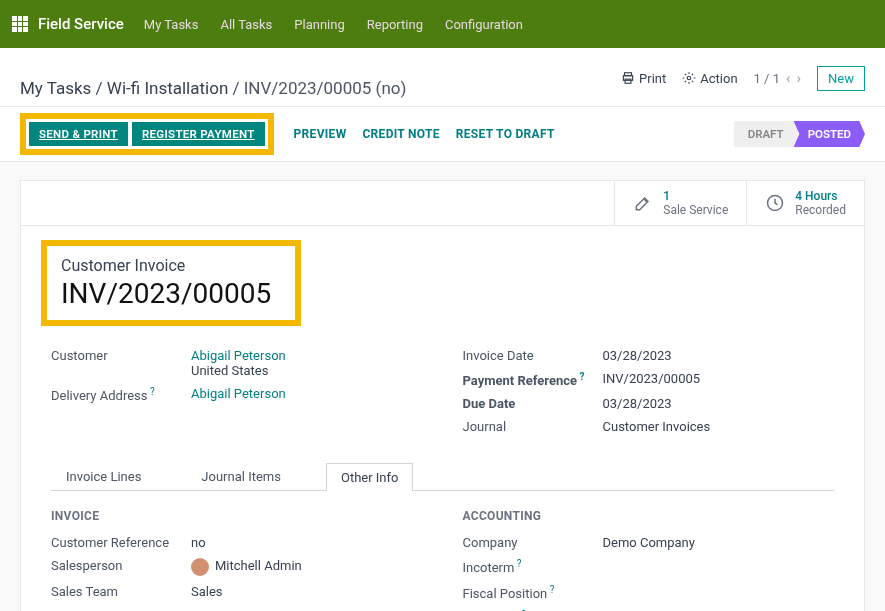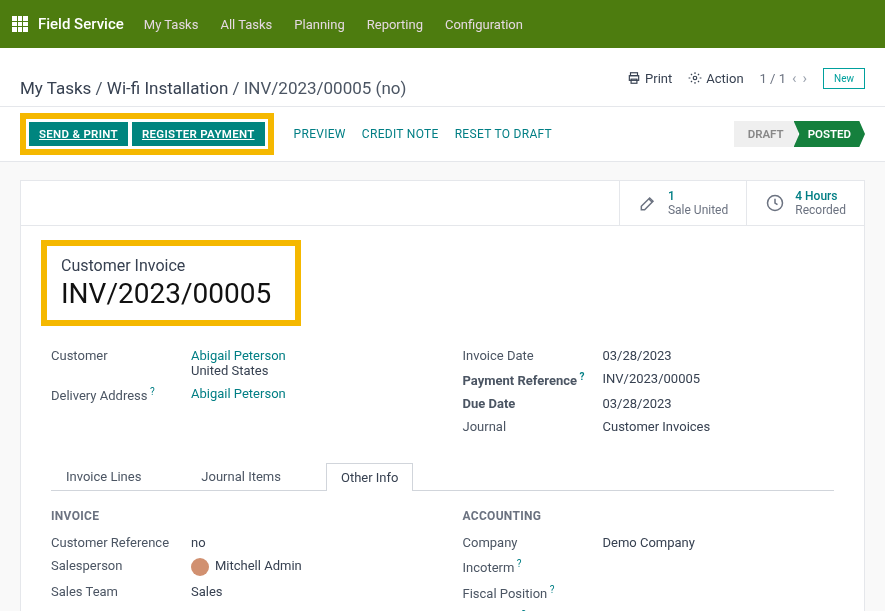--- a/index.html
+++ b/index.html
@@ -10,28 +10,28 @@
 .brand { font-size: 15px; font-weight: 500; margin-right: 20px; }
 .topmenu { display: flex; gap: 22px; font-size: 13px; }
 .topmenu a { color: #e5d9e1; text-decoration: none; }
 .header { display: flex; align-items: center; padding: 10px 20px 8px 20px; background: #fff; }
 .breadcrumb { font-size: 17px; color: #4b5563; margin-top: 20px; }
 .breadcrumb a { color: #374151; text-decoration: none; }
 .header-actions { margin-left: auto; display: flex; align-items: center; gap: 16px; font-size: 13px; color: #374151; }
 .hact { display: inline-flex; align-items: center; gap: 4px; cursor: pointer; }
 .pager { color: #6b7280; display:flex; align-items:center; gap:6px;}
 .chev { color: #9ca3af; font-size: 15px; cursor:pointer; }
-.newbtn { border: 1px solid #00a09d; color: #00a09d; padding: 4px 10px; font-size: 10px; background:#fff; cursor:pointer; }
+.newbtn { border: 1px solid #00a09d; color: #00a09d; padding: 4px 10px; font-size: 13px; background:#fff; cursor:pointer; }
 .btnbar { display: flex; align-items: center; background: #fff; border-top: 1px solid #e5e7eb; border-bottom: 1px solid #e5e7eb; padding: 6px 20px; position: relative; }
 .highlight-box { border: 6px solid #f5b800; padding: 3px; display: inline-flex; gap: 4px; margin-right: 12px; }
 .primary-btn { background: #00857f; color: #fff; border: none; padding: 5px 10px; font-size: 11.5px; font-weight: 600; letter-spacing: .3px; cursor:pointer;text-decoration:underline; }
-.link-btn { background: none; border: none; color: #017e84; font-size: 12px; font-weight: 400; letter-spacing: .3px; cursor:pointer; padding: 0 8px; }
+.link-btn { background: none; border: none; color: #017e84; font-size: 12px; font-weight: 700; letter-spacing: .3px; cursor:pointer; padding: 0 8px; }
 .status-wrap { margin-left: auto; display: flex; align-items: center; }
 .status-draft { background: #efefef; color: #888; padding: 6px 14px; font-size: 11.5px; font-weight: 600; }
-.status-posted { background: #15803d; color: #fff; padding: 6px 14px; font-size: 11.5px; font-weight: 600; clip-path: polygon(0 0, 92% 0, 100% 50%, 92% 100%, 0 100%, 8% 50%); margin-left:-4px; }
+.status-posted { background: #8b5cf6; color: #fff; padding: 6px 14px; font-size: 11.5px; font-weight: 600; clip-path: polygon(0 0, 92% 0, 100% 50%, 92% 100%, 0 100%, 8% 50%); margin-left:-4px; }
 .sheet { background: #fff; margin: 18px 20px; border: 1px solid #e5e7eb; padding: 0 0 30px 0; }
 .statbar { display: flex; justify-content: flex-end; border-bottom: 1px solid #e5e7eb; }
 .statbtn { border-left: 1px solid #e5e7eb; padding: 8px 18px; display: flex; align-items: center; gap: 10px; cursor:pointer; }
 .statbtn .num { color: #017e84; font-size: 12px; font-weight: 500; }
 .statbtn .lbl { color: #6b7280; font-size: 12px; }
 .title-box { border: 6px solid #f5b800; display: inline-block; padding: 10px 24px 10px 14px; margin: 14px 0 18px 20px; }
 .title-box .sup { font-size: 16px; color: #374151; }
 .title-box .big { font-size: 28px; color: #111; margin-top: 2px; }
 .form-grid { display: grid; grid-template-columns: 1fr 1fr; gap: 8px 40px; padding: 0 30px; }
 .frow { display: flex; align-items: flex-start; font-size: 13px; padding: 4px 0; }
@@ -121,21 +121,21 @@
 
 <div class="sheet">
   <div class="statbar">
     <div class="statbtn">
       <svg width="20" height="20" viewBox="0 0 24 24" fill="none" stroke="#6b7280" stroke-width="1.8">
           <path d="M4 20h4L18 10l-4-4L4 16v4z"></path>
           <path d="M13 7l4 4"></path>
         </svg>
       <div>
         <div class="num">1</div>
-        <div class="lbl">Sale United</div>
+        <div class="lbl">Sale Service</div>
       </div>
     </div>
     <div class="statbtn">
       <svg width="20" height="20" viewBox="0 0 24 24" fill="none" stroke="#6b7280" stroke-width="1.8">
           <circle cx="12" cy="12" r="9"></circle>
           <path d="M12 7v5l3 2"></path>
         </svg>
       <div>
         <div class="num">4 Hours</div>
         <div class="lbl">Recorded</div>

